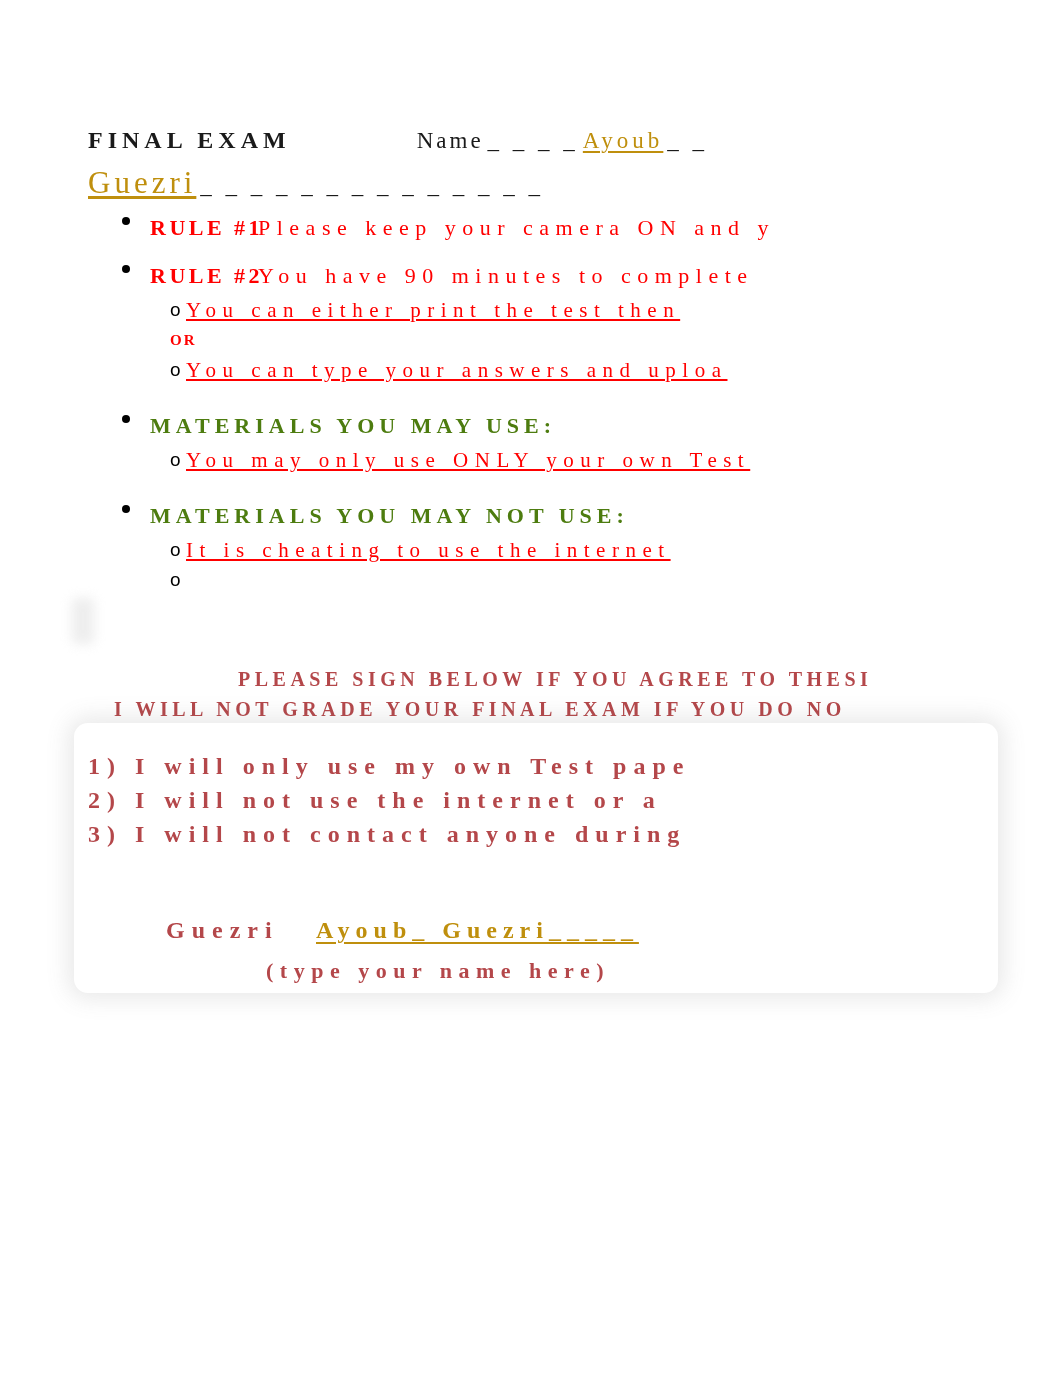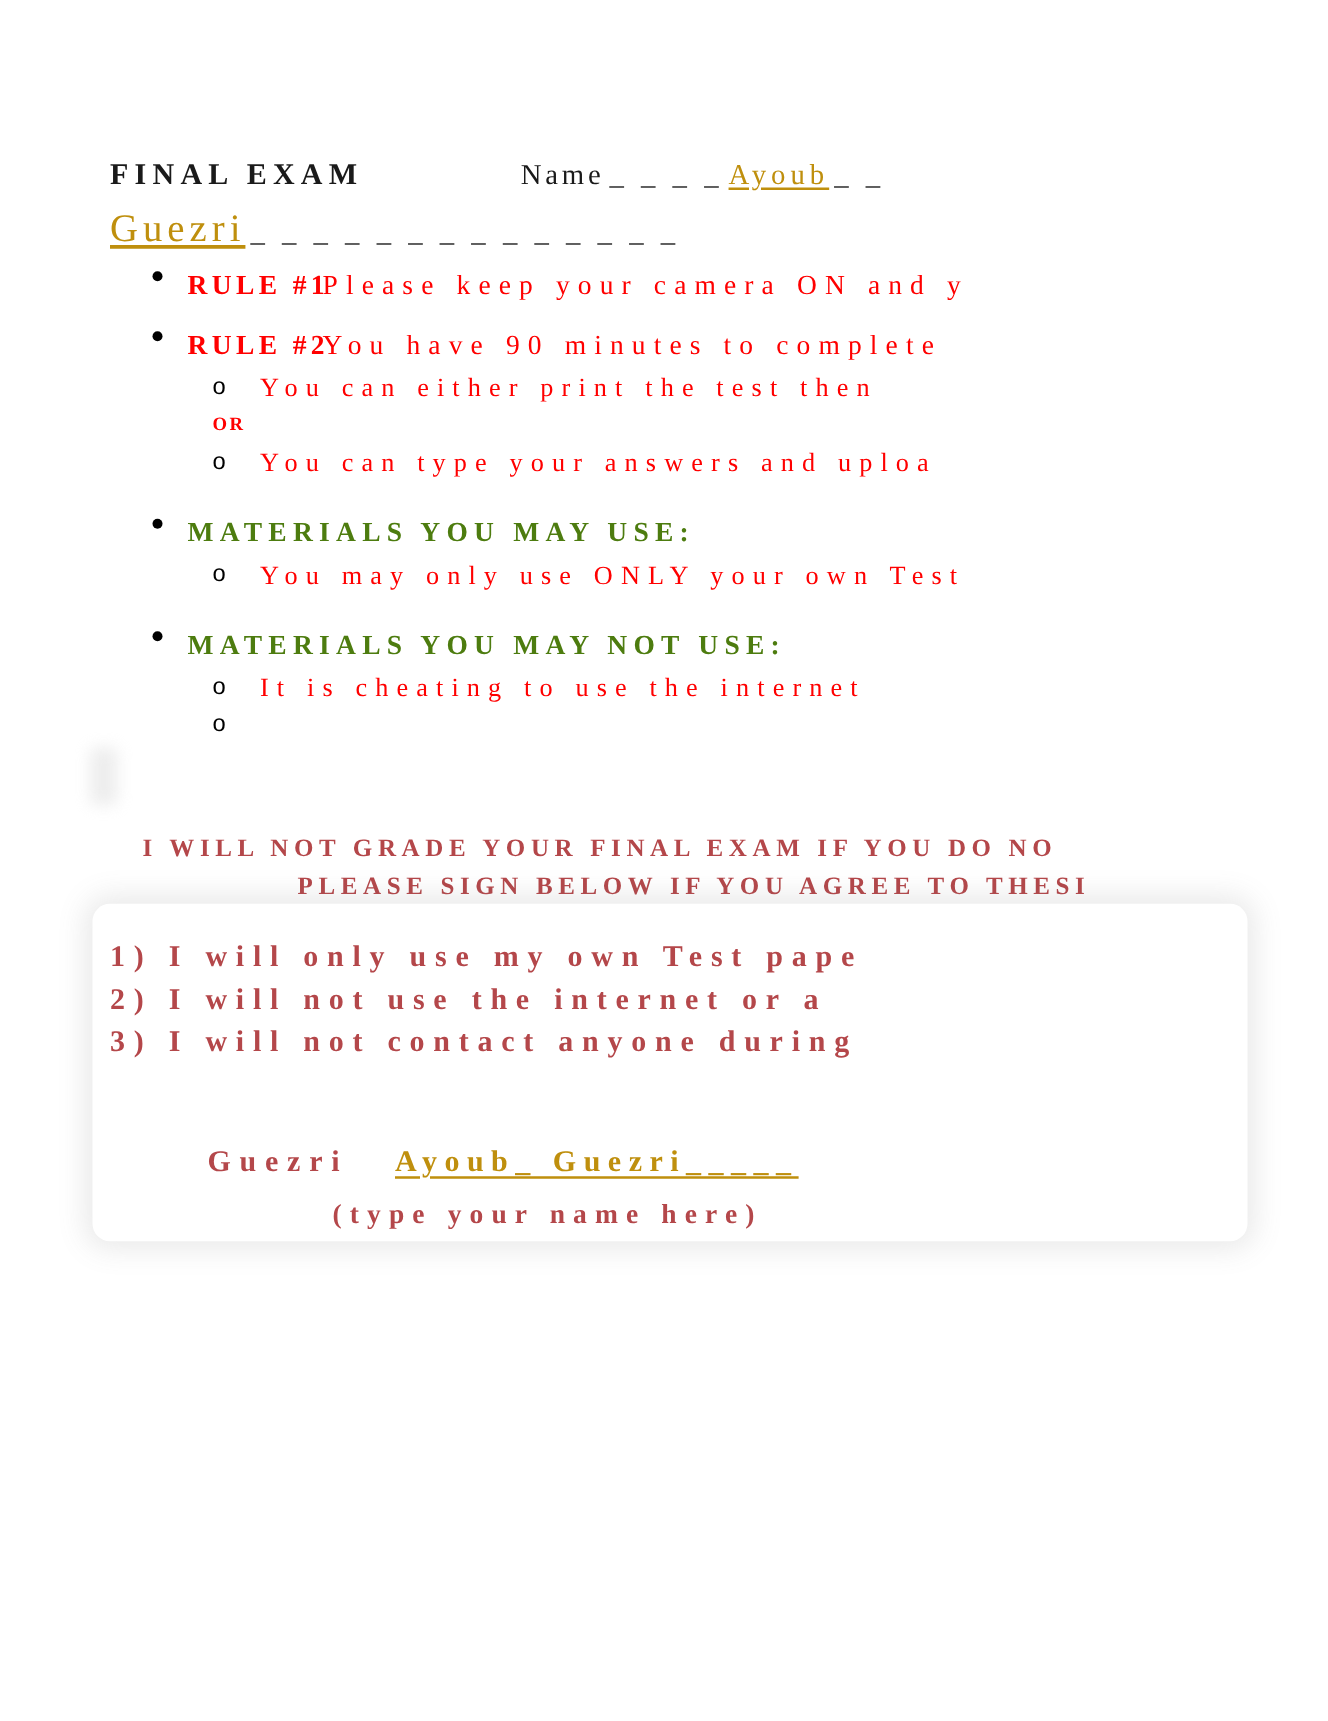--- a/index.html
+++ b/index.html
@@ -157,24 +157,25 @@
     position: absolute;
     left: 0;
     top: 0;
     font-size: 19px;
     color: #000000;
     font-family: "Liberation Sans", sans-serif;
   }
 
   .sub-text {
     display: inline-block;
-    margin-left: 38px;
+    margin-left: 16px;
     font-size: 21px;
     color: #ff0000;
     letter-spacing: 6.5px;
+    text-decoration: underline;
   }
 
   .or-text {
     margin-left: 82px;
     font-size: 15px;
     color: #ff0000;
     letter-spacing: 2px;
     font-weight: bold;
     height: 30px;
     line-height: 30px;
@@ -366,22 +367,22 @@
       <div class="sub-item">
         <span class="sub-marker">o</span>
       </div>
     </div>
 
   </div>
 
   <div class="smudge"></div>
 
   <div class="agree-heading">
+    <div class="agree-line agree-line-1">PLEASE SIGN BELOW IF YOU AGREE TO THESI</div>
     <div class="agree-line agree-line-2">I WILL NOT GRADE YOUR FINAL EXAM IF YOU DO NO</div>
-    <div class="agree-line agree-line-1">PLEASE SIGN BELOW IF YOU AGREE TO THESI</div>
   </div>
 
   <div class="sign-card">
     <div class="pledge-list">
       <div class="pledge-row">1)  I will only use my own Test pape</div>
       <div class="pledge-row">2)  I will not use the internet or a</div>
       <div class="pledge-row">3)  I will not contact anyone during</div>
 
       <div class="signed-row">
         <span class="signed-label">Guezri</span>

